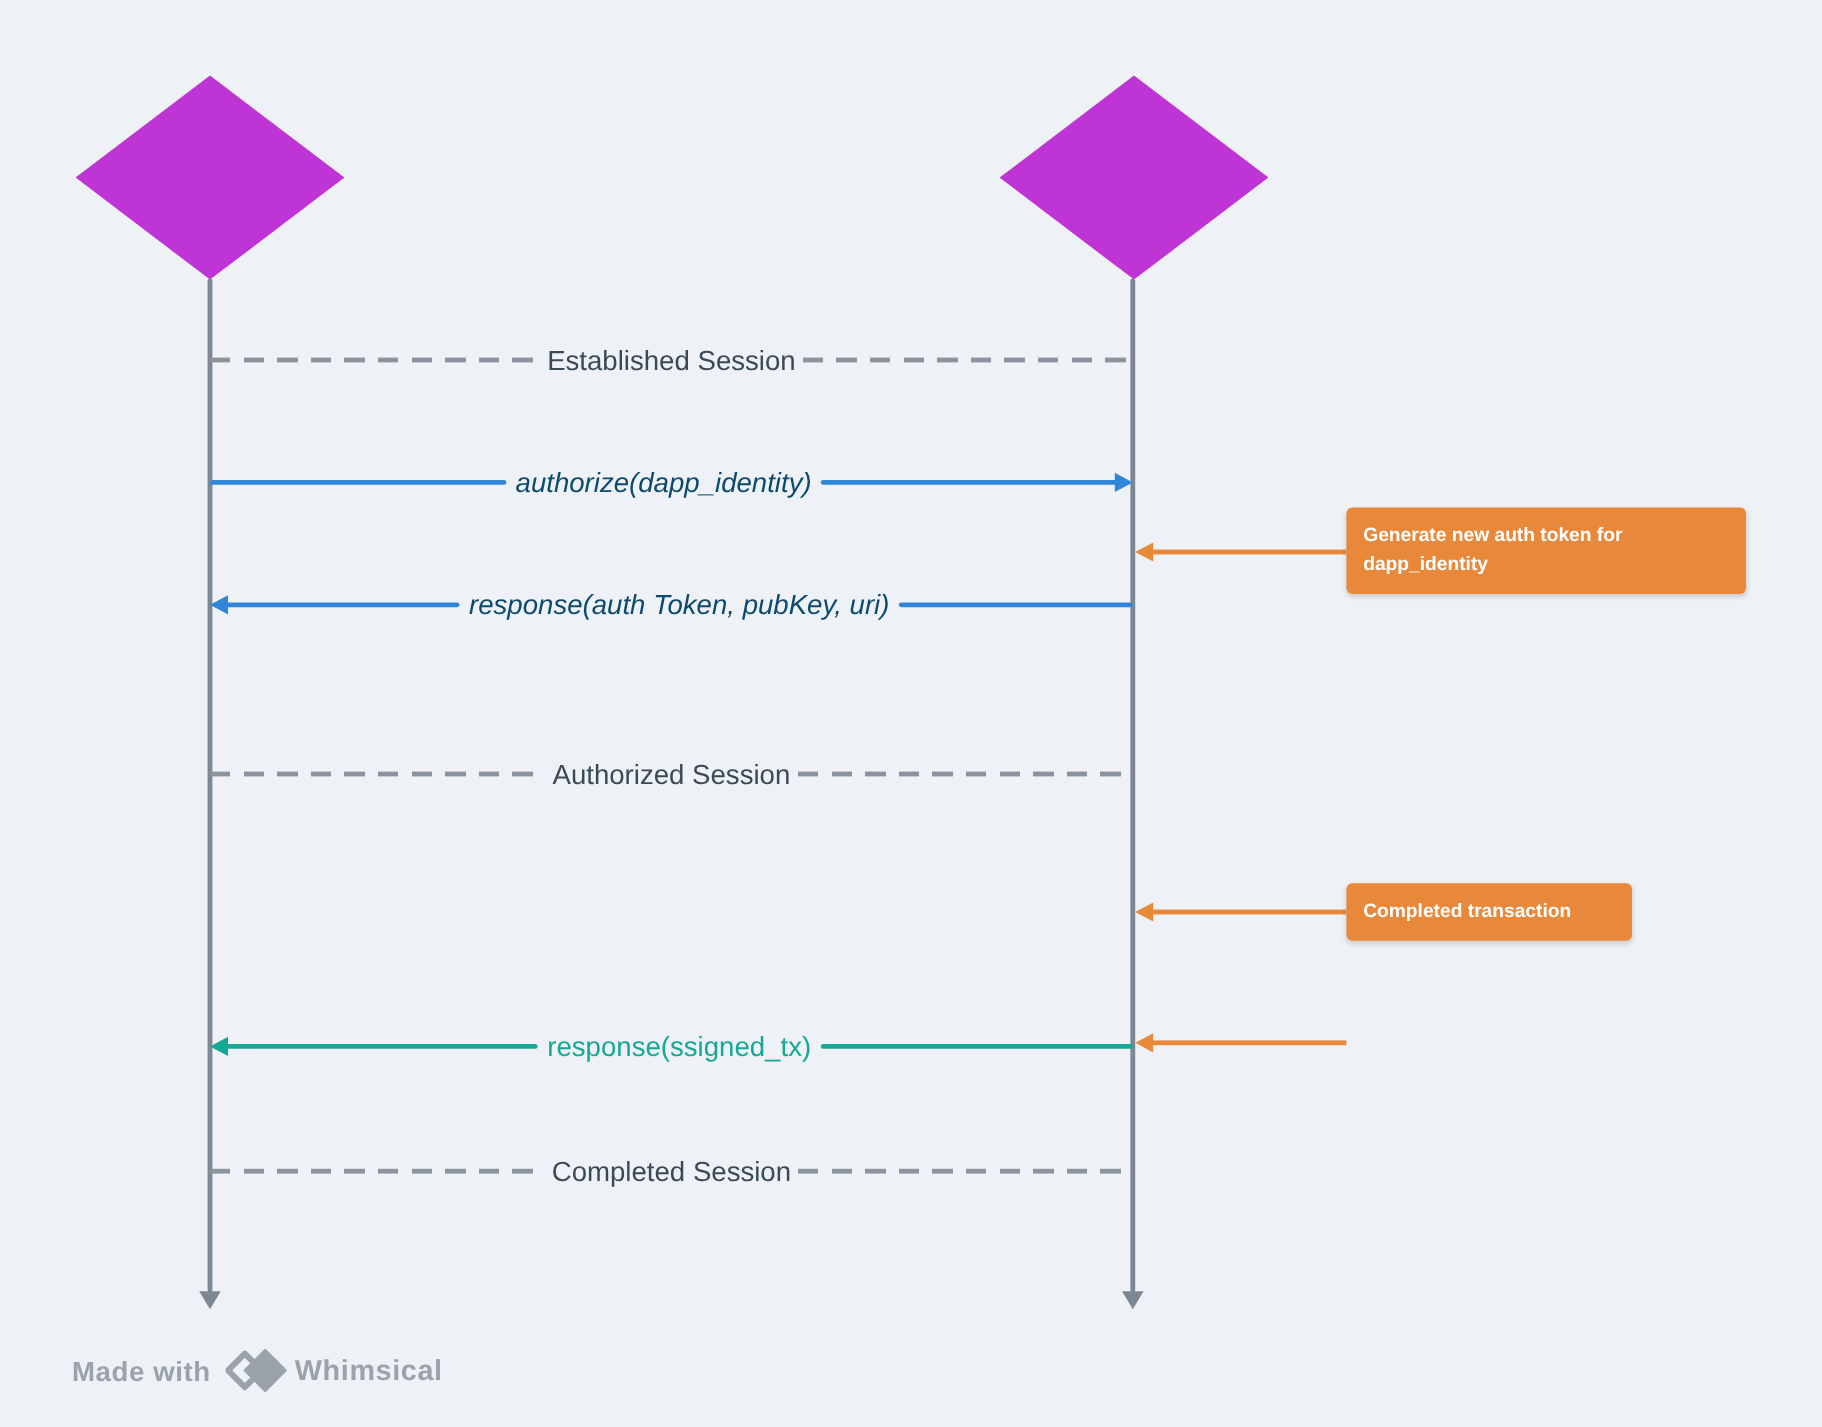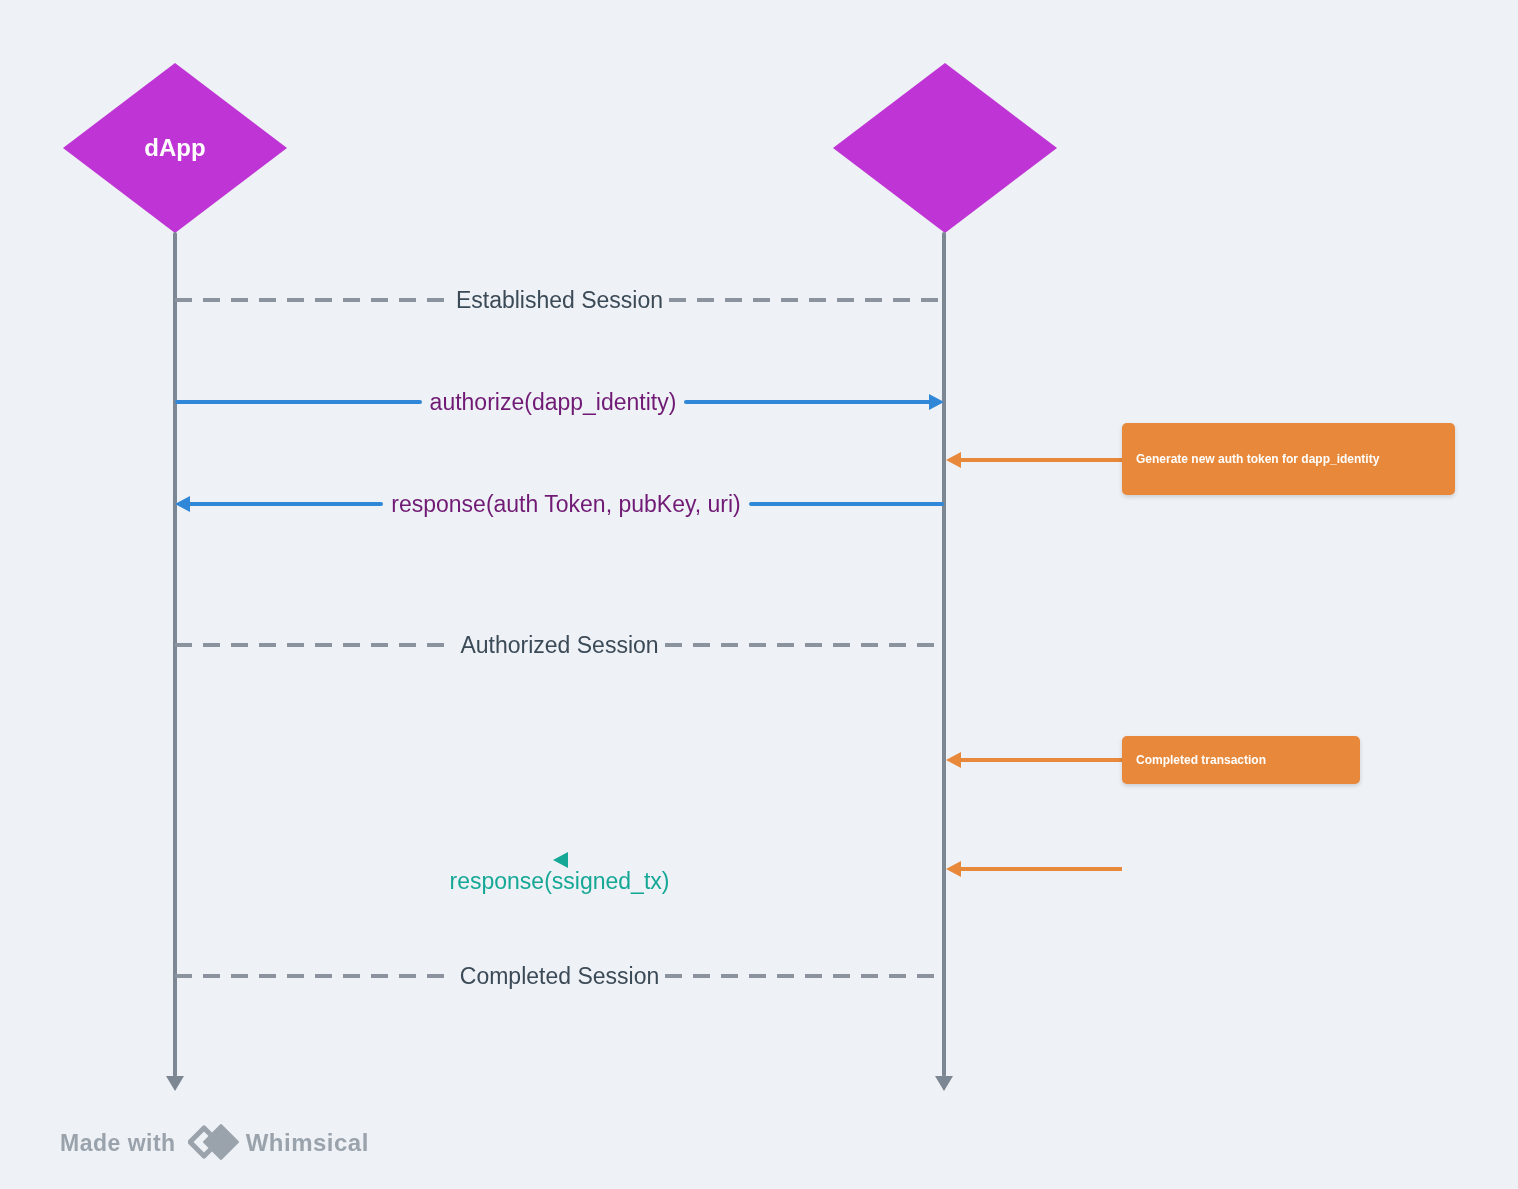--- a/index.html
+++ b/index.html
@@ -56,21 +56,21 @@
     background:repeating-linear-gradient(90deg,#8a939e 0 17px,transparent 17px 28px);
   }
   .sep-label{
     color:#3b4a57;font-size:23px;white-space:nowrap;margin:0 6px;
   }
 
   
   .mline{flex:1;height:4px;border-radius:2px;}
   .mlabel{font-size:23px;white-space:nowrap;margin:0 8px;}
   .auth{background:#3087d8;}
-  .auth-text{color:#701a75;}
+  .auth-text{color:#0c4a6e;font-style:italic;}
   .tx{background:#16a896;}
   .tx-text{color:#16a896;}
   .arr-right{
     width:0;height:0;margin-left:-2px;
     border-top:8px solid transparent;
     border-bottom:8px solid transparent;
     border-left:15px solid;
   }
   .arr-left{
     width:0;height:0;margin-right:-2px;
@@ -84,21 +84,21 @@
   
   .note-connector{
     position:absolute;left:946px;width:176px;height:16px;
     display:flex;align-items:center;
   }
   .note-connector .arr-left{border-right-color:#e8883a;}
   .nline{flex:1;height:4px;background:#e8883a;}
   .note-box{
     position:absolute;left:1122px;box-sizing:border-box;
     background:#e8883a;border-radius:5px;
-    color:#ffffff;font-size:12px;font-weight:700;line-height:1.5;
+    color:#ffffff;font-size:16px;font-weight:700;line-height:1.5;
     display:flex;align-items:center;
     padding:0 14px;
     box-shadow:0 2px 4px rgba(0,0,0,0.15);
   }
 
   
   .footer{
     position:absolute;left:60px;top:1120px;height:46px;
     display:flex;align-items:center;color:#9aa3ac;
   }
@@ -106,21 +106,20 @@
   .brand{font-size:24px;font-weight:700;letter-spacing:.5px;}
   .logo{margin:0 6px 0 12px;display:block;}
 </style>
 </head>
 <body>
 
 <div class="canvas">
 
   <div class="actor actor-dapp">
     <div class="diamond"></div>
-    <div class="actor-label">dApp</div>
   </div>
   <div class="actor actor-wallet">
     <div class="diamond"></div>
   </div>
 
   <div class="lifeline" style="left:173px;"></div>
   <div class="lifeline-arrow" style="left:166px;"></div>
   <div class="lifeline" style="left:942px;"></div>
   <div class="lifeline-arrow" style="left:935px;"></div>
 
@@ -160,21 +159,21 @@
 
 
   <div class="note-connector" style="top:752px;">
     <div class="arr-left"></div>
     <div class="nline"></div>
   </div>
   <div class="note-box" style="top:736px;width:238px;height:48px;">
     <span>Completed transaction</span>
   </div>
 
-  <div class="row" style="top:852px;flex-direction:column;">
+  <div class="row" style="top:852px;">
     <div class="arr-left arr-tx"></div>
     <div class="mline tx"></div>
     <div class="mlabel tx-text">response(ssigned_tx)</div>
     <div class="mline tx"></div>
   </div>
 
   <div class="note-connector" style="top:861px;">
     <div class="arr-left"></div>
     <div class="nline"></div>
   </div>

